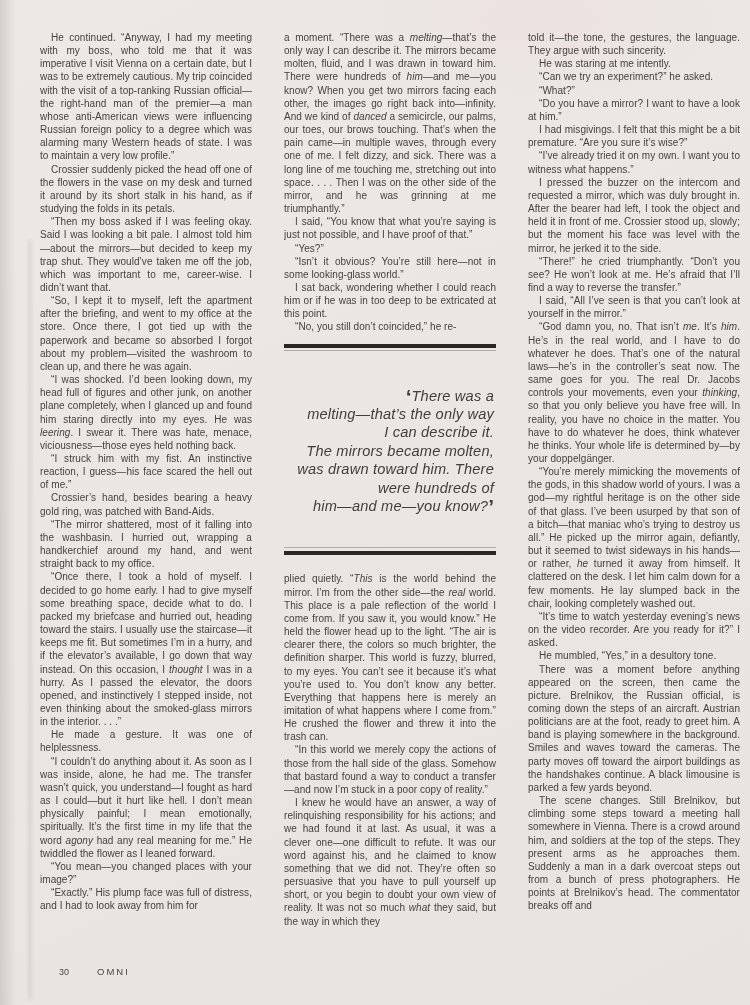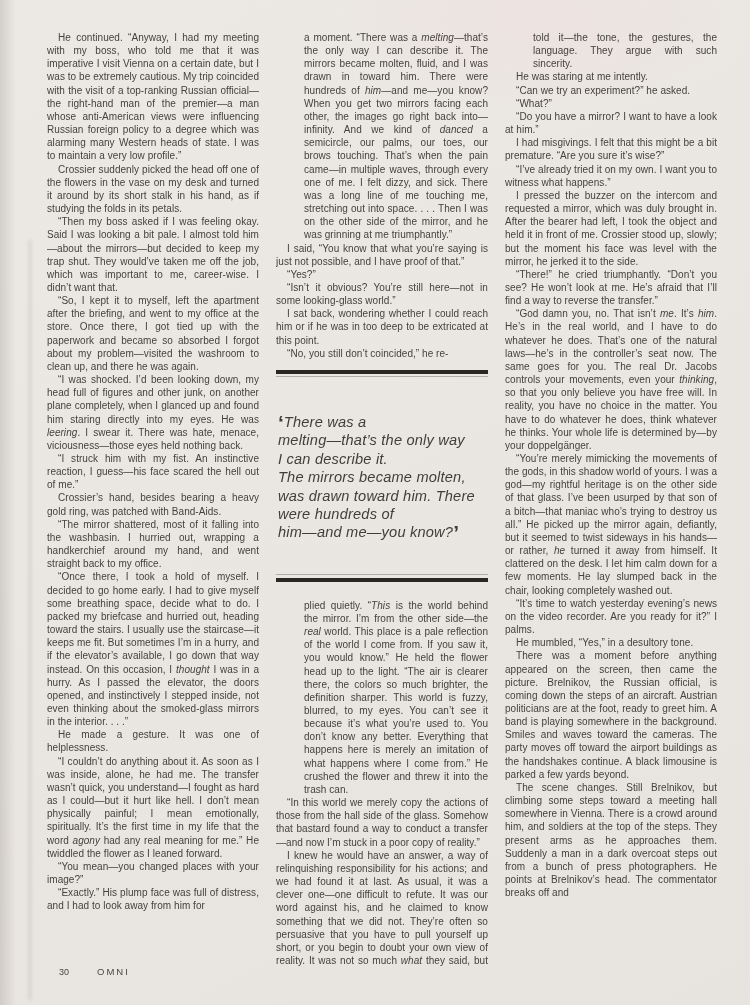--- a/index.html
+++ b/index.html
@@ -21,47 +21,47 @@
     background:linear-gradient(to right,rgba(110,102,94,0.20),transparent);
     pointer-events:none;
   }
   .streak{
     position:absolute;left:28px;top:240px;width:4px;height:760px;
     background:rgba(95,88,80,0.10);
     filter:blur(1.5px);
     pointer-events:none;
   }
   .columns{
-    position:absolute;left:47px;top:31px;
-    display:flex;gap:17px;
+    position:absolute;left:40px;top:31px;
+    display:flex;gap:32px;
   }
   .col{
     width:212px;height:938px;overflow:hidden;
     font-size:10px;line-height:13.15px;
     text-align:justify;
     letter-spacing:0.05px;
   }
   .col p{margin:0;text-indent:11px;}
-  .col p.cont{text-indent:0;margin-left:28px;}
+  .col p.cont{text-indent:0;}
   .col i{font-style:italic;}
   .sc{font-size:8px;letter-spacing:0.5px;}
   .rule{position:relative;height:4px;background:#2a2622;}
   .rule.below::after{
     content:"";position:absolute;left:0;right:0;top:6px;height:1px;
     background:rgba(90,84,78,0.40);
   }
   .rule.above::before{
     content:"";position:absolute;left:0;right:0;top:-4px;height:1px;
     background:rgba(90,84,78,0.40);
   }
   .rule-top{margin-top:10px;}
   .rule-bottom{margin-bottom:17px;}
   .pullquote{
     padding:39px 2px 36px 2px;
-    text-align:left;
+    text-align:right;
     font-style:italic;
     font-size:14.6px;line-height:18.4px;
     letter-spacing:0.2px;
     color:#413e3a;
   }
   .pullquote .qline{white-space:nowrap;}
   .qmark{
     font-style:normal;font-weight:bold;
     font-size:21px;line-height:0;vertical-align:-3px;
     letter-spacing:0;
@@ -128,23 +128,24 @@
     <div class="col">
         <p class="cont">told it—the tone, the gestures, the language. They argue with such sincerity.</p>
         <p>He was staring at me intently.</p>
         <p>“Can we try an experiment?” he asked.</p>
         <p>“What?”</p>
         <p>“Do you have a mirror? I want to have a look at him.”</p>
         <p>I had misgivings. I felt that this might be a bit premature. “Are you sure it’s wise?”</p>
         <p>“I’ve already tried it on my own. I want you to witness what happens.”</p>
         <p>I pressed the buzzer on the intercom and requested a mirror, which was duly brought in. After the bearer had left, I took the object and held it in front of me. Crossier stood up, slowly; but the moment his face was level with the mirror, he jerked it to the side.</p>
         <p>“There!” he cried triumphantly. “Don’t you see? He won’t look at me. He’s afraid that I’ll find a way to reverse the transfer.”</p>
+        <p>I said, “All I’ve seen is that you can’t look at yourself in the mirror.”</p>
         <p>“God damn you, no. That isn’t <i>me</i>. It’s <i>him</i>. He’s in the real world, and I have to do whatever he does. That’s one of the natural laws—he’s in the controller’s seat now. The same goes for you. The real Dr. Jacobs controls your movements, even your <i>thinking</i>, so that you only believe you have free will. In reality, you have no choice in the matter. You have to do whatever he does, think whatever he thinks. Your whole life is determined by—by your doppelgänger.</p>
         <p>“You’re merely mimicking the movements of the gods, in this shadow world of yours. I was a god—my rightful heritage is on the other side of that glass. I’ve been usurped by that son of a bitch—that maniac who’s trying to destroy us all.” He picked up the mirror again, defiantly, but it seemed to twist sideways in his hands—or rather, <i>he</i> turned it away from himself. It clattered on the desk. I let him calm down for a few moments. He lay slumped back in the chair, looking completely washed out.</p>
-        <p>“It’s time to watch yesterday evening’s news on the video recorder. Are you ready for it?” I palms.</p>
+        <p>“It’s time to watch yesterday evening’s news on the video recorder. Are you ready for it?” I asked.</p>
         <p>He mumbled, “Yes,” in a desultory tone.</p>
         <p>There was a moment before anything appeared on the screen, then came the picture. Brelnikov, the Russian official, is coming down the steps of an aircraft. Austrian politicians are at the foot, ready to greet him. A band is playing somewhere in the background. Smiles and waves toward the cameras. The party moves off toward the airport buildings as the handshakes continue. A black limousine is parked a few yards beyond.</p>
         <p>The scene changes. Still Brelnikov, but climbing some steps toward a meeting hall somewhere in Vienna. There is a crowd around him, and soldiers at the top of the steps. They present arms as he approaches them. Suddenly a man in a dark overcoat steps out from a bunch of press photographers. He points at Brelnikov’s head. The commentator breaks off and</p>
       </div>
 
   </div>
 
   <div class="footer">
     <span>30</span>
     <span class="magazine">OMNI</span>

